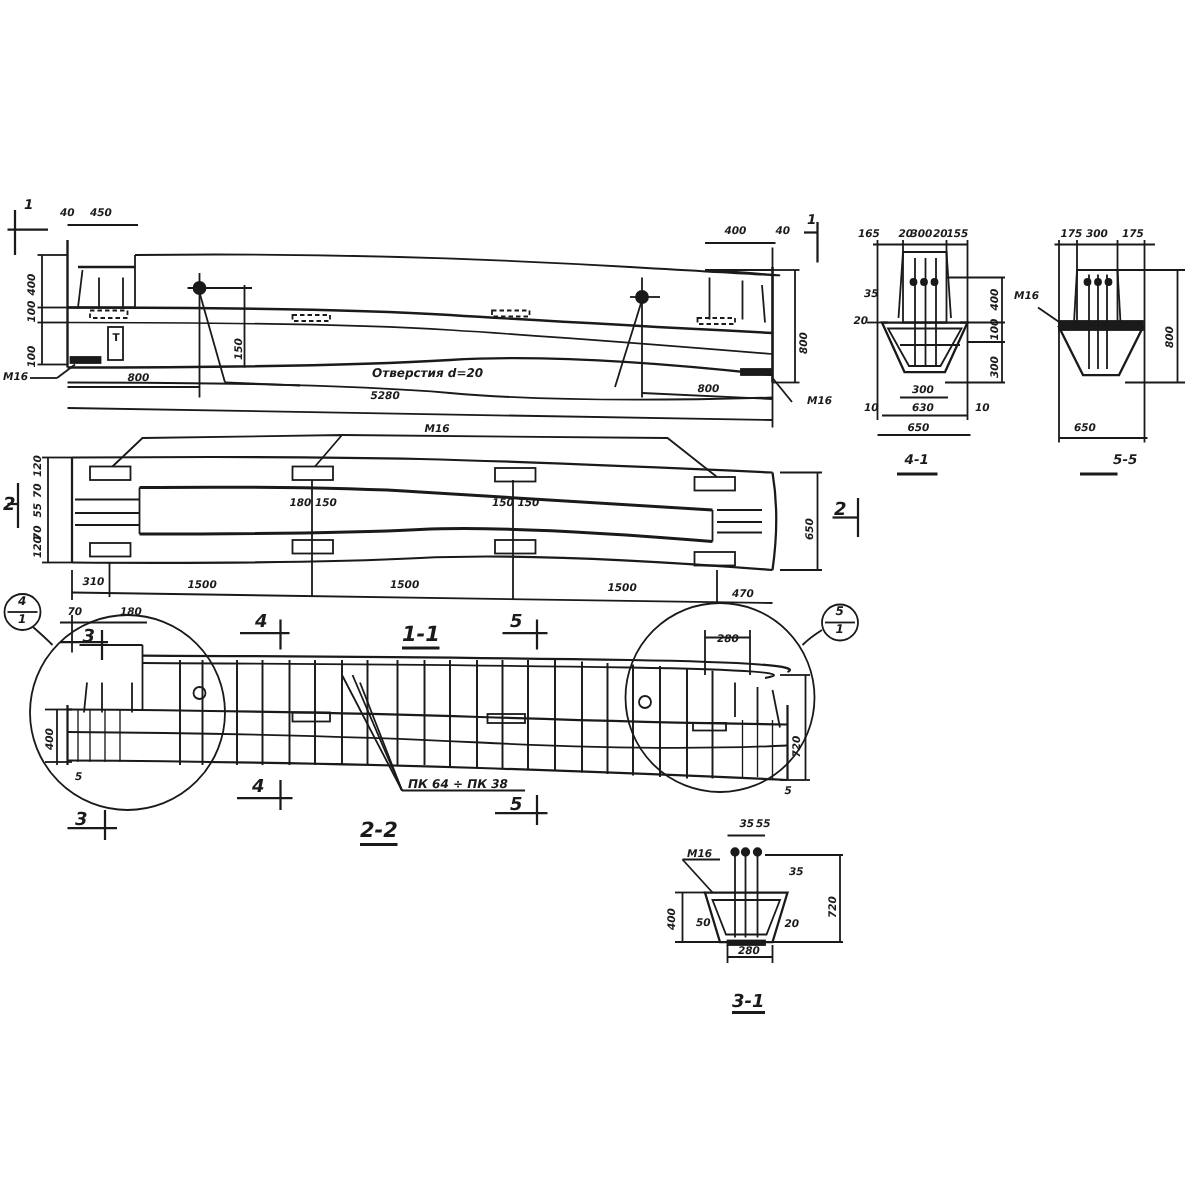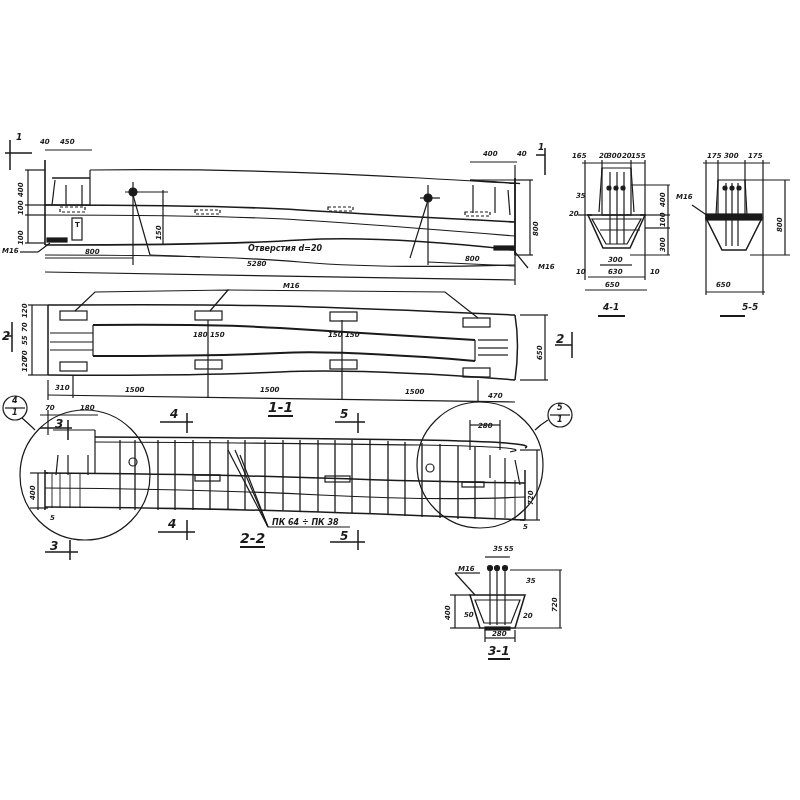--- a/index.html
+++ b/index.html
@@ -6,21 +6,21 @@
   body { width:800px; height:800px; position:relative; overflow:hidden; }
   #drawing { position:absolute; left:0; top:0; width:800px; height:800px; }
   svg { position:absolute; left:0; top:0; }
   .lbl { position:absolute; font-family:"DejaVu Sans", sans-serif; font-style:italic; font-weight:bold; color:#1a1a1a; white-space:nowrap; line-height:1; }
   .s7 { font-size:7px; }
   .s8 { font-size:8px; }
   .s9 { font-size:9px; }
   .s12 { font-size:12px; }
   .s14 { font-size:14px; }
   .vert { transform:rotate(-90deg); transform-origin:left top; }
-  .title-ul { border-bottom:2px solid #1a1a1a; padding-bottom:1px; }
+  .title-ul { border-bottom:2px solid #1a1a1a; padding-bottom:1px;margin-top:16px; }
 </style>
 </head>
 <body>
 
 <div id="drawing">
 
 <svg width="800" height="800" viewBox="0 0 800 800">
   <g stroke="#1a1a1a" fill="none" stroke-width="1.2">
 
     <line x1="5" y1="153" x2="32" y2="153" stroke-width="1.5"></line>

